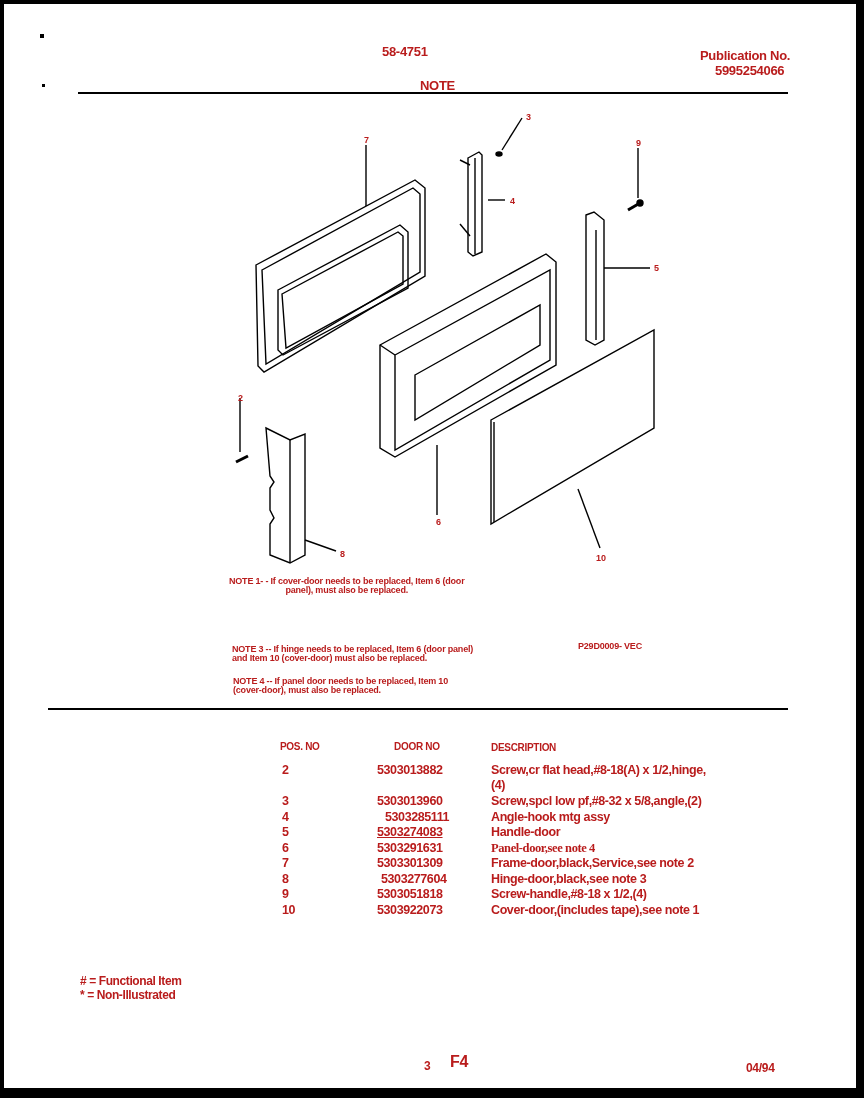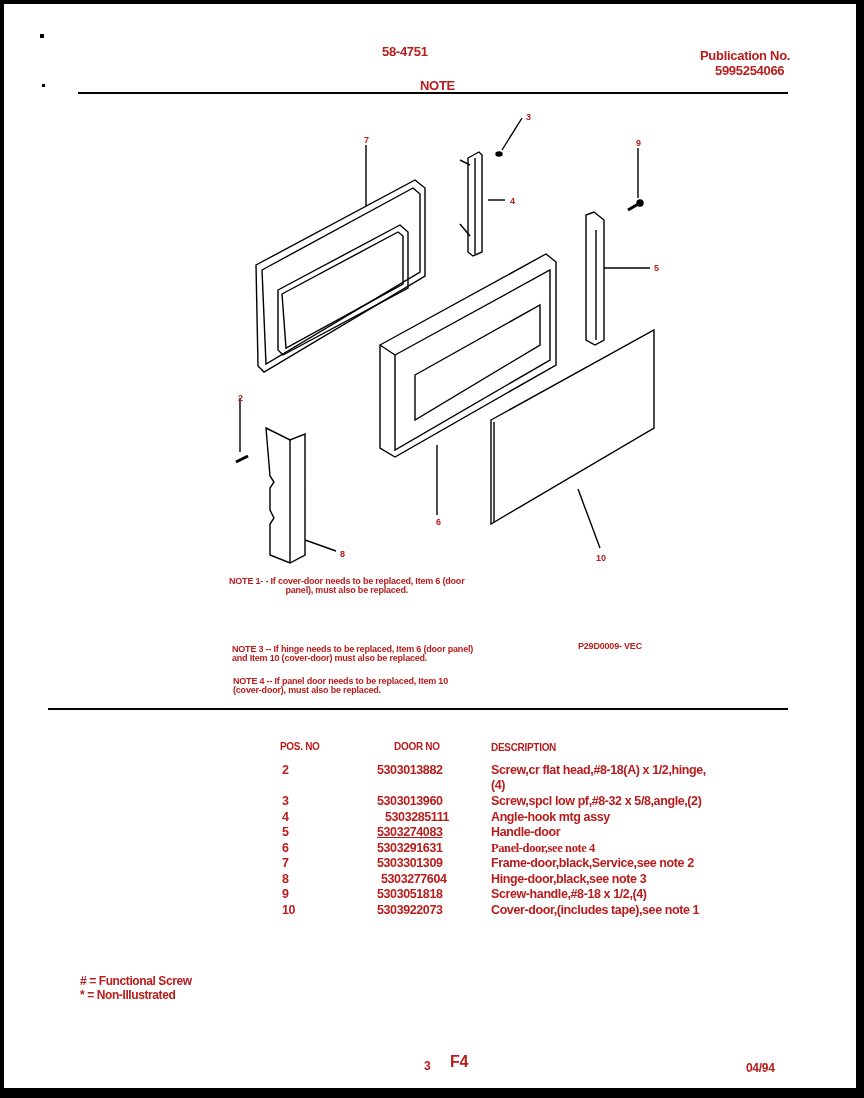--- a/index.html
+++ b/index.html
@@ -155,20 +155,20 @@
       <span class="abs td" style="left:209px;">Screw-handle,#8-18 x 1/2,(4)</span>
     </div>
     <div style="position:relative; height:15.5px;">
       <span class="abs td" style="left:0;">10</span>
       <span class="abs td" style="left:95px;">5303922073</span>
       <span class="abs td" style="left:209px;">Cover-door,(includes tape),see note 1</span>
     </div>
   </div>
 
   <div class="abs td" style="left:76px; top:970px; font-size:12px; line-height:14px;">
-    <div># = Functional Screw</div>
+    <div># = Functional Item</div>
     <div>* = Non-Illustrated</div>
   </div>
 
   <div class="abs hdr" style="left:420px; top:1055px; font-size:12px;">3</div>
   <div class="abs hdr" style="left:446px; top:1049px; font-size:16px;">F4</div>
   <div class="abs hdr" style="left:742px; top:1057px; font-size:12px;">04/94</div>
 </div>
 
 </body></html>

